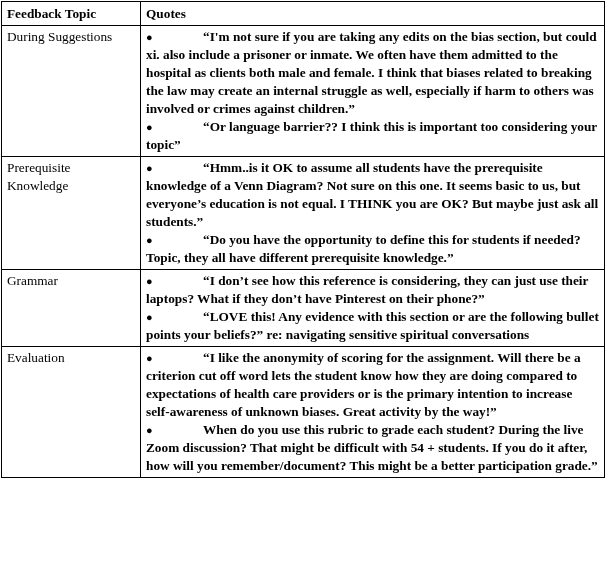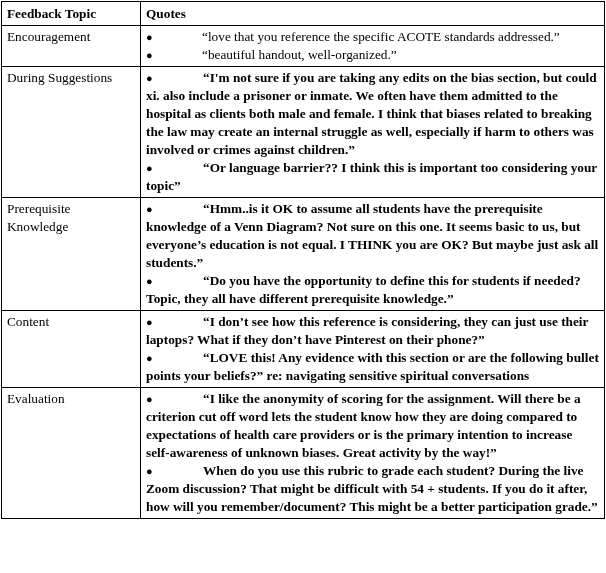--- a/index.html
+++ b/index.html
@@ -47,53 +47,40 @@
       <col class="c2">
     </colgroup>
   <thead>
     <tr class="r-head">
       <th>Feedback Topic</th>
       <th>Quotes</th>
     </tr>
   </thead>
   <tbody>
 
-    <tr class="r-enc">
-      <td>Encouragement</td>
-      <td>
-        <div class="item-short">
-          <span class="bullet">●</span>
-          <span>“love that you reference the specific ACOTE standards addressed.”</span>
-        </div>
-        <div class="item-short">
-          <span class="bullet">●</span>
-          <span>“beautiful handout, well-organized.”</span>
-        </div>
-      </td>
-    </tr>
 
 
     <tr class="r-cont">
       <td>During Suggestions</td>
       <td>
         <div class="item-long"><span class="bullet">●</span><span>“I'm not sure if you are taking any edits on the bias section, but could xi. also include a prisoner or inmate.  We often have them admitted to the hospital as clients both male and female.  I think that biases related to breaking the law may create an internal struggle as well, especially if harm to others was involved or crimes against children.”</span></div>
         <div class="item-long"><span class="bullet">●</span><span>“Or language barrier?? I think this is important too considering your topic”</span></div>
       </td>
     </tr>
 
     <tr class="r-pre">
       <td>Prerequisite Knowledge</td>
       <td>
         <div class="item-long"><span class="bullet">●</span><span>“Hmm..is it OK to assume all students have the prerequisite knowledge of a Venn Diagram? Not sure on this one.  It seems basic to us, but everyone’s education is not equal.  I THINK you are OK? But maybe just ask all students.”</span></div>
         <div class="item-long"><span class="bullet">●</span><span>“Do you have the opportunity to define this for students if needed? Topic, they all have different prerequisite knowledge.”</span></div>
       </td>
     </tr>
 
     <tr class="r-evi">
-      <td>Content</td>
+      <td>Grammar</td>
       <td>
         <div class="item-long"><span class="bullet">●</span><span>“I don’t see how this reference is considering, they can just use their laptops? What if they don’t have Pinterest on their phone?”</span></div>
         <div class="item-long"><span class="bullet">●</span><span>“LOVE this! Any evidence with this section or are the following bullet points your beliefs?” re: navigating sensitive spiritual conversations</span></div>
       </td>
     </tr>
 
     <tr class="r-eval">
       <td>Evaluation</td>
       <td>
         <div class="item-long"><span class="bullet">●</span><span>“I like the anonymity of scoring for the assignment.  Will there be a criterion cut off word lets the student know how they are doing compared to expectations of health care providers or is the primary intention to increase self-awareness of unknown biases.  Great activity by the way!”</span></div>

